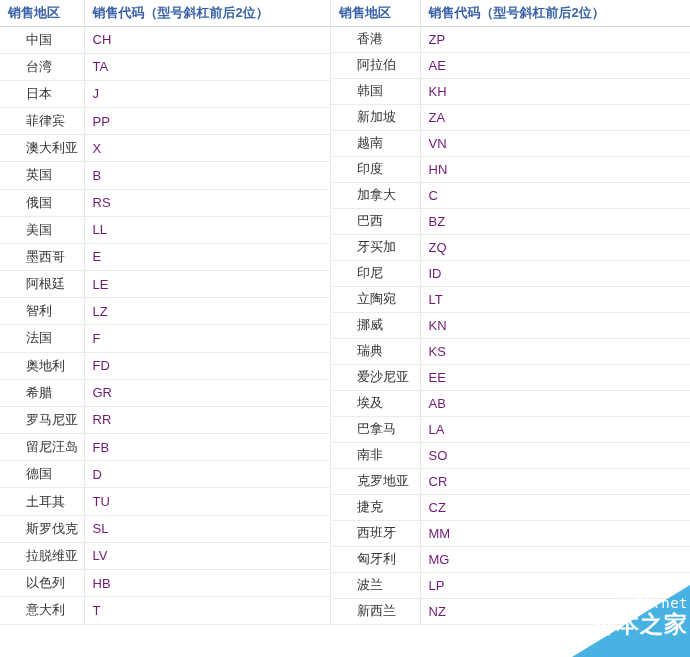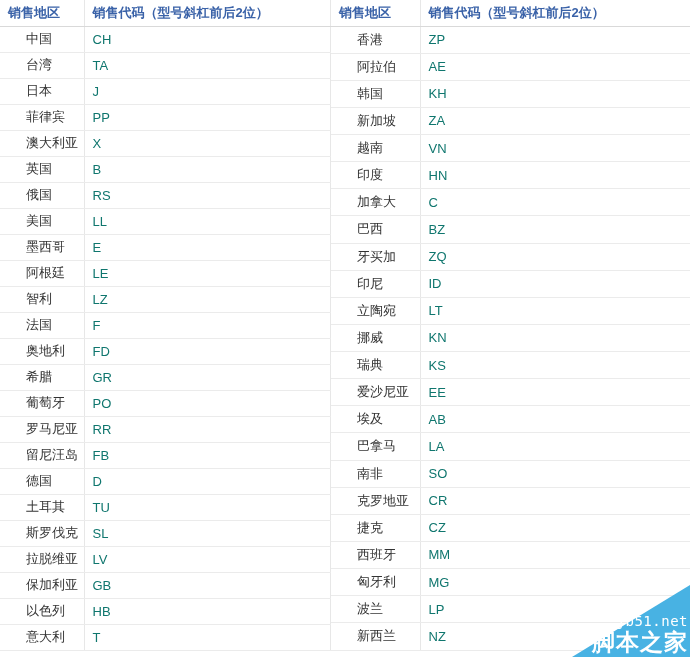--- a/index.html
+++ b/index.html
@@ -44,41 +44,41 @@
   }
   th:first-child, td:first-child {
     border-right: 1px solid #e7e7e7;
   }
   td.code, th.code {
   }
   table.left-table {
     border-right: 1px solid #e7e7e7;
   }
   td.region { color: #333333; padding-left: 26px; }
-  td.code   { color: #0f766e; }
+  td.code   { color: #701a75; }
 
   
   .watermark {
     position: absolute;
     right: 0;
     bottom: 0;
     width: 118px;
     height: 72px;
     pointer-events: none;
   }
   .watermark .triangle {
     position: absolute;
     left: 0; top: 0; right: 0; bottom: 0;
     background: #48b2e3;
     clip-path: polygon(100% 0, 100% 100%, 0 100%);
   }
   .watermark .wm-text {
     position: absolute;
     right: 2px;
-    bottom: 1px;
+    bottom: 19px;
     text-align: right;
     color: #ffffff;
   }
   .watermark .wm-site {
     font-family: "DejaVu Sans Mono", "Liberation Mono", monospace;
     font-size: 14px;
     line-height: 15px;
     letter-spacing: 0.5px;
   }
   .watermark .wm-name {
@@ -155,24 +155,20 @@
         </tr>
         <tr>
           <td class="region">奥地利</td>
           <td class="code">FD</td>
         </tr>
         <tr>
           <td class="region">希腊</td>
           <td class="code">GR</td>
         </tr>
         <tr>
-          <td class="region">葡萄牙</td>
-          <td class="code">PO</td>
-        </tr>
-        <tr>
           <td class="region">罗马尼亚</td>
           <td class="code">RR</td>
         </tr>
         <tr>
           <td class="region">留尼汪岛</td>
           <td class="code">FB</td>
         </tr>
         <tr>
           <td class="region">德国</td>
           <td class="code">D</td>
@@ -181,24 +177,20 @@
           <td class="region">土耳其</td>
           <td class="code">TU</td>
         </tr>
         <tr>
           <td class="region">斯罗伐克</td>
           <td class="code">SL</td>
         </tr>
         <tr>
           <td class="region">拉脱维亚</td>
           <td class="code">LV</td>
-        </tr>
-        <tr>
-          <td class="region">保加利亚</td>
-          <td class="code">GB</td>
         </tr>
         <tr>
           <td class="region">以色列</td>
           <td class="code">HB</td>
         </tr>
         <tr>
           <td class="region">意大利</td>
           <td class="code">T</td>
         </tr>
       </tbody>

